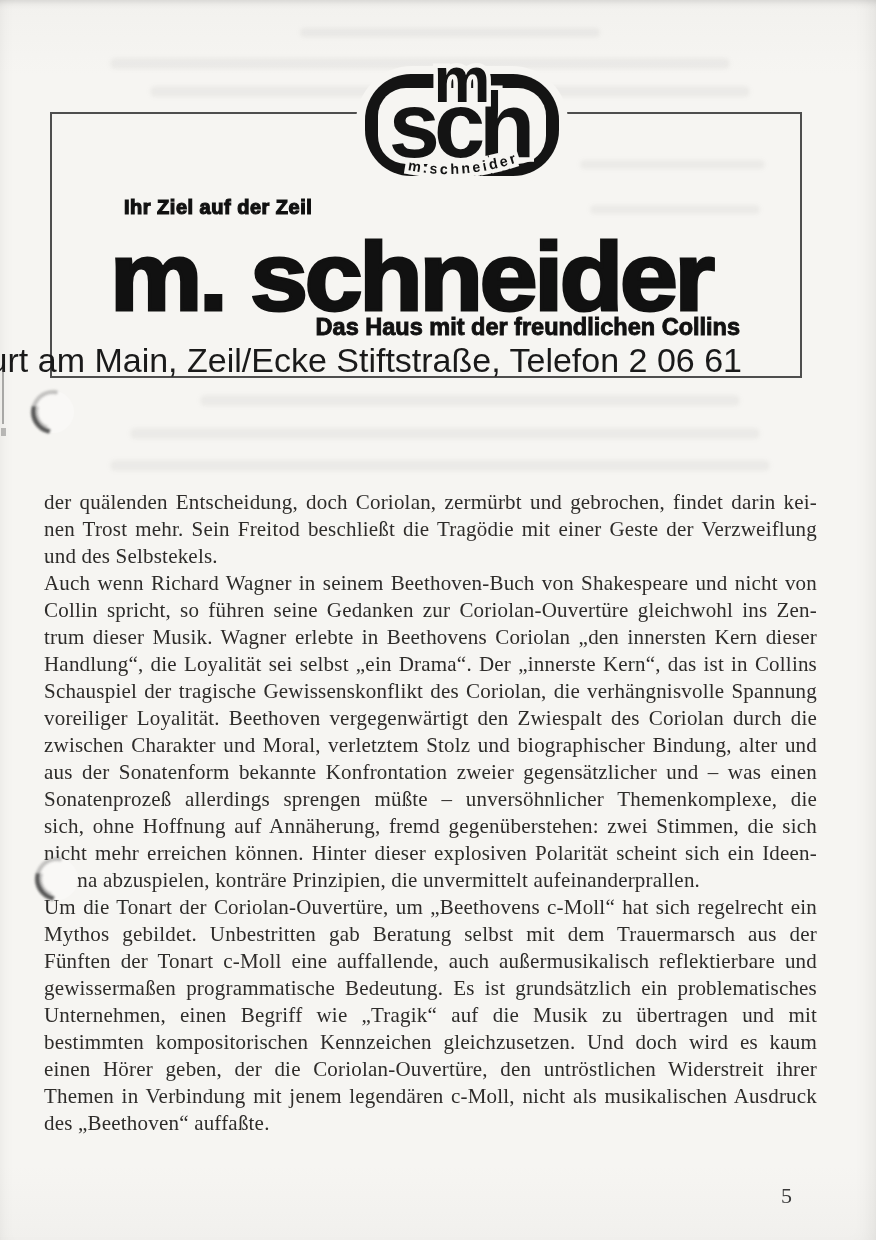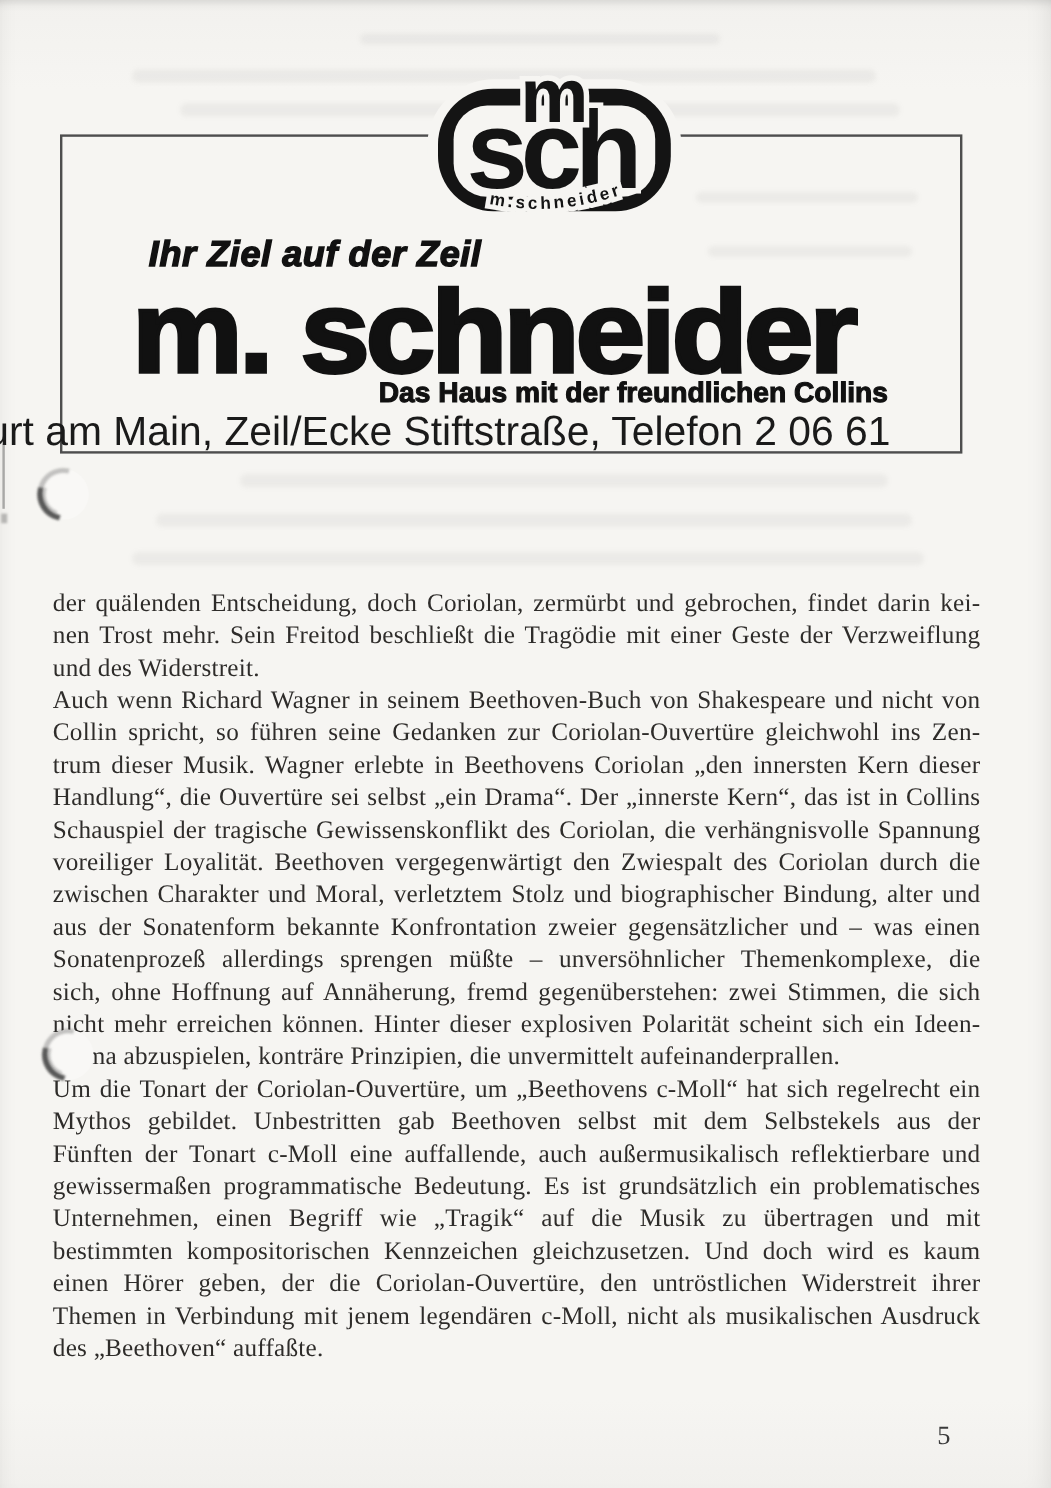--- a/index.html
+++ b/index.html
@@ -24,24 +24,23 @@
   }
   
   .ad-box{
     position:absolute;left:50px;top:112px;width:748px;height:262px;
     border:2px solid #4e4e4e;
     font-family:"Liberation Sans","DejaVu Sans",sans-serif;color:#111;
   }
   .logo{position:absolute;left:352px;top:34px;width:220px;height:154px;}
   .ad-tagline{
     position:absolute;left:72px;top:82px;
-    font-size:30px;font-weight:bold;letter-spacing:0.5px;
+    font-size:20px;font-weight:bold;letter-spacing:0.5px;
     -webkit-text-stroke:1.2px #111;
     white-space:nowrap;
-    font-style:italic;
   }
   .ad-brand{
     position:absolute;left:58px;top:114px;
     font-size:97px;font-weight:bold;letter-spacing:-3px;line-height:1;
     -webkit-text-stroke:3px #111;
     transform:scaleX(1.07);transform-origin:left top;
     white-space:nowrap;
   }
   .ad-subtitle{
     position:absolute;right:60px;top:200px;
@@ -126,35 +125,35 @@
     <text x="110" y="68" text-anchor="middle" font-family="Liberation Sans, DejaVu Sans, sans-serif" font-size="64" font-weight="bold" fill="#141414" stroke="#f6f5f2" stroke-width="9" paint-order="stroke">m</text>
     <path id="arc" d="M 40 132 Q 110 152 182 122" fill="none"></path>
     <text font-family="Liberation Sans, DejaVu Sans, sans-serif" font-size="14.5" font-weight="bold" letter-spacing="2.5" fill="#141414" stroke="#f6f5f2" stroke-width="8" paint-order="stroke">
       <textPath href="#arc" startOffset="50%" text-anchor="middle">m.schneider</textPath>
     </text>
   </svg>
 
   <div class="body-text">
       <div class="bodyline">der quälenden Entscheidung, doch Coriolan, zermürbt und gebrochen, findet darin kei-</div>
       <div class="bodyline">nen Trost mehr. Sein Freitod beschließt die Tragödie mit einer Geste der Verzweiflung</div>
-      <div class="bodyline end">und des Widerstreit.</div>
+      <div class="bodyline end">und des Selbstekels.</div>
       <div class="bodyline">Auch wenn Richard Wagner in seinem Beethoven-Buch von Shakespeare und nicht von</div>
       <div class="bodyline">Collin spricht, so führen seine Gedanken zur Coriolan-Ouvertüre gleichwohl ins Zen-</div>
       <div class="bodyline">trum dieser Musik. Wagner erlebte in Beethovens Coriolan „den innersten Kern dieser</div>
-      <div class="bodyline">Handlung“, die Ouvertüre sei selbst „ein Drama“. Der „innerste Kern“, das ist in Collins</div>
+      <div class="bodyline">Handlung“, die Loyalität sei selbst „ein Drama“. Der „innerste Kern“, das ist in Collins</div>
       <div class="bodyline">Schauspiel der tragische Gewissenskonflikt des Coriolan, die verhängnisvolle Spannung</div>
       <div class="bodyline">voreiliger Loyalität. Beethoven vergegenwärtigt den Zwiespalt des Coriolan durch die</div>
       <div class="bodyline">zwischen Charakter und Moral, verletztem Stolz und biographischer Bindung, alter und</div>
       <div class="bodyline">aus der Sonatenform bekannte Konfrontation zweier gegensätzlicher und – was einen</div>
       <div class="bodyline">Sonatenprozeß allerdings sprengen müßte – unversöhnlicher Themenkomplexe, die</div>
       <div class="bodyline">sich, ohne Hoffnung auf Annäherung, fremd gegenüberstehen: zwei Stimmen, die sich</div>
       <div class="bodyline">nicht mehr erreichen können. Hinter dieser explosiven Polarität scheint sich ein Ideen-</div>
       <div class="bodyline end">drama abzuspielen, konträre Prinzipien, die unvermittelt aufeinanderprallen.</div>
       <div class="bodyline">Um die Tonart der Coriolan-Ouvertüre, um „Beethovens c-Moll“ hat sich regelrecht ein</div>
-      <div class="bodyline">Mythos gebildet. Unbestritten gab Beethoven selbst mit dem Selbstekels aus der</div>
+      <div class="bodyline">Mythos gebildet. Unbestritten gab Beratung selbst mit dem Trauermarsch aus der</div>
       <div class="bodyline">Fünften der Tonart c-Moll eine auffallende, auch außermusikalisch reflektierbare und</div>
       <div class="bodyline">gewissermaßen programmatische Bedeutung. Es ist grundsätzlich ein problematisches</div>
       <div class="bodyline">Unternehmen, einen Begriff wie „Tragik“ auf die Musik zu übertragen und mit</div>
       <div class="bodyline">bestimmten kompositorischen Kennzeichen gleichzusetzen. Und doch wird es kaum</div>
       <div class="bodyline">einen Hörer geben, der die Coriolan-Ouvertüre, den untröstlichen Widerstreit ihrer</div>
       <div class="bodyline">Themen in Verbindung mit jenem legendären c-Moll, nicht als musikalischen Ausdruck</div>
       <div class="bodyline end">des „Beethoven“ auffaßte.</div>
     </div>
 
   <div class="page-number">5</div>

